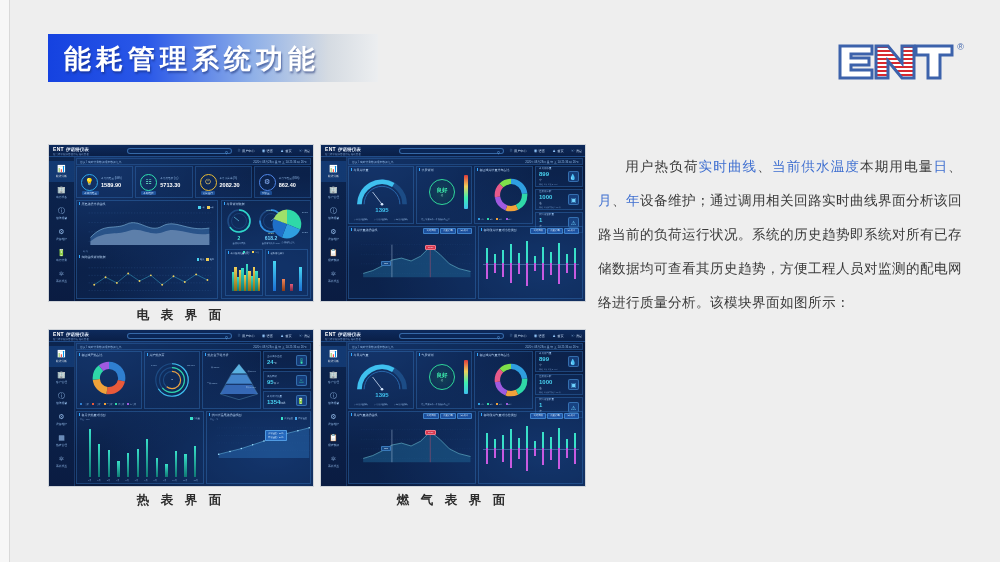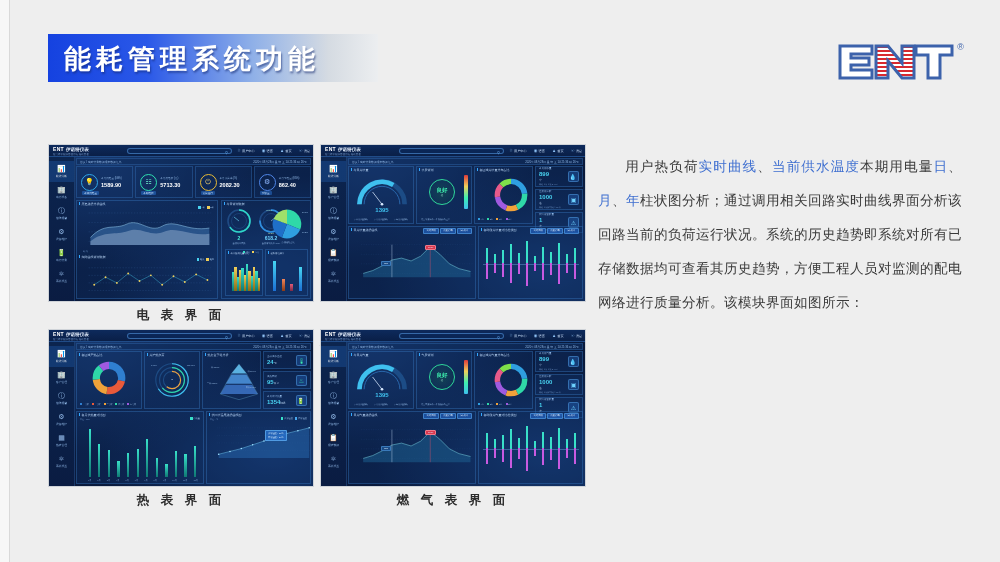--- a/index.html
+++ b/index.html
@@ -218,21 +218,21 @@
     <g transform="translate(2,4)">
       <path d="M0 0 H32 V8 H11 V12 H29 V19 H11 V24 H32 V32 H0 Z" fill="#ffffff" stroke="#3c62ab" stroke-width="3"></path>
       <path d="M36 0 H48 L62 17 V0 H74 V32 H62 L48 15 V32 H36 Z" fill="url(#stripes)" stroke="#3c62ab" stroke-width="3"></path>
       <path d="M76 0 H112 V9 H100 V32 H88 V9 H76 Z" fill="#ffffff" stroke="#3c62ab" stroke-width="3"></path>
     </g>
   </svg>
   <span class="logo-reg">®</span>
 </div>
 
 <div id="right-col">
-  <div id="body-para"><span>用户热负荷</span><span class="hl">实时曲线</span><span>、</span><span class="hl">当前供水温度</span><span>本期用电量</span><span class="hl">日</span><span>、</span><span class="hl">月</span><span>、</span><span class="hl">年</span><span>柱状图分析；通过调用相关回路实时曲线界面分析该回路当前的负荷运行状况。系统的历史趋势即系统对所有已存储数据均可查看其历史趋势，方便工程人员对监测的配电网络进行质量分析。该模块界面如图所示：</span></div>
+  <div id="body-para"><span>用户热负荷</span><span class="hl">实时曲线</span><span>、</span><span class="hl">当前供水温度</span><span>本期用电量</span><span class="hl">日</span><span>、</span><span class="hl">月</span><span>、</span><span class="hl">年</span><span>设备维护；通过调用相关回路实时曲线界面分析该回路当前的负荷运行状况。系统的历史趋势即系统对所有已存储数据均可查看其历史趋势，方便工程人员对监测的配电网络进行质量分析。该模块界面如图所示：</span></div>
 </div>
 
 <div class="caption" id="cap-1">电 表 界 面</div>
 <div class="caption" id="cap-2">水 表 界 面</div>
 <div class="caption" id="cap-3">热 表 界 面</div>
 <div class="caption" id="cap-4">燃 气 表 界 面</div>
 
 <div class="shot" id="shot-1">
   <div class="dash">
     <div class="dash-top">

